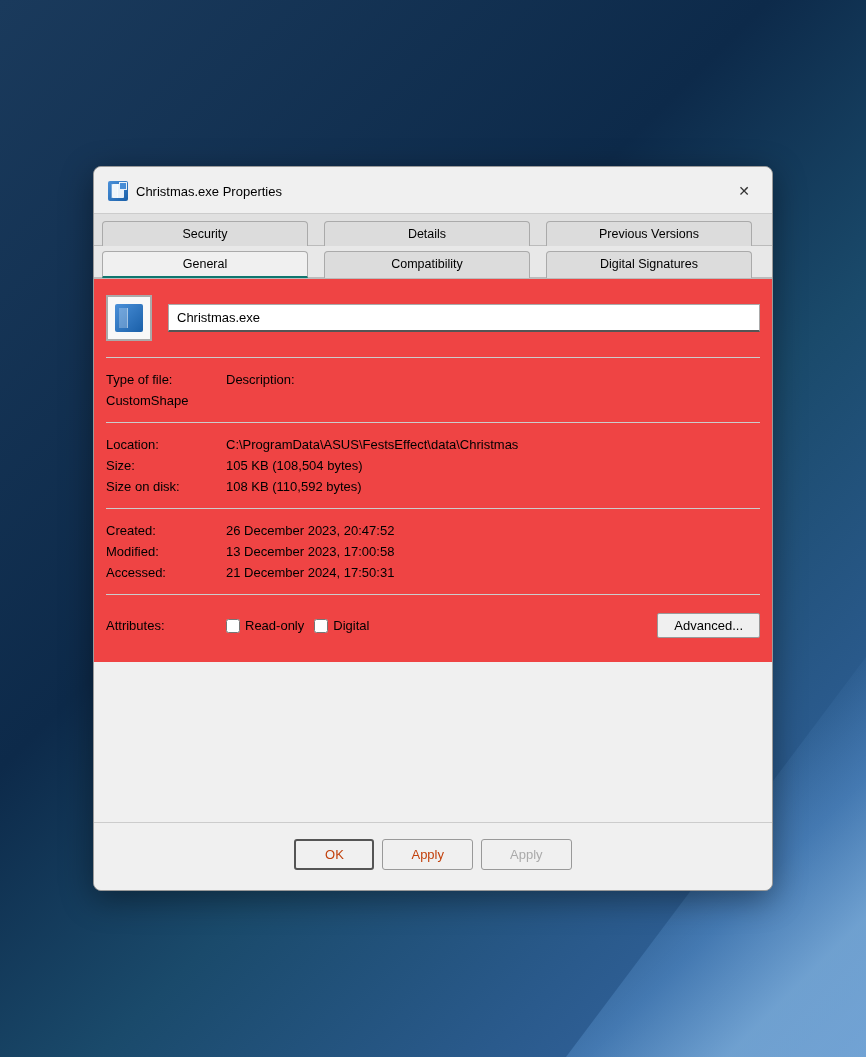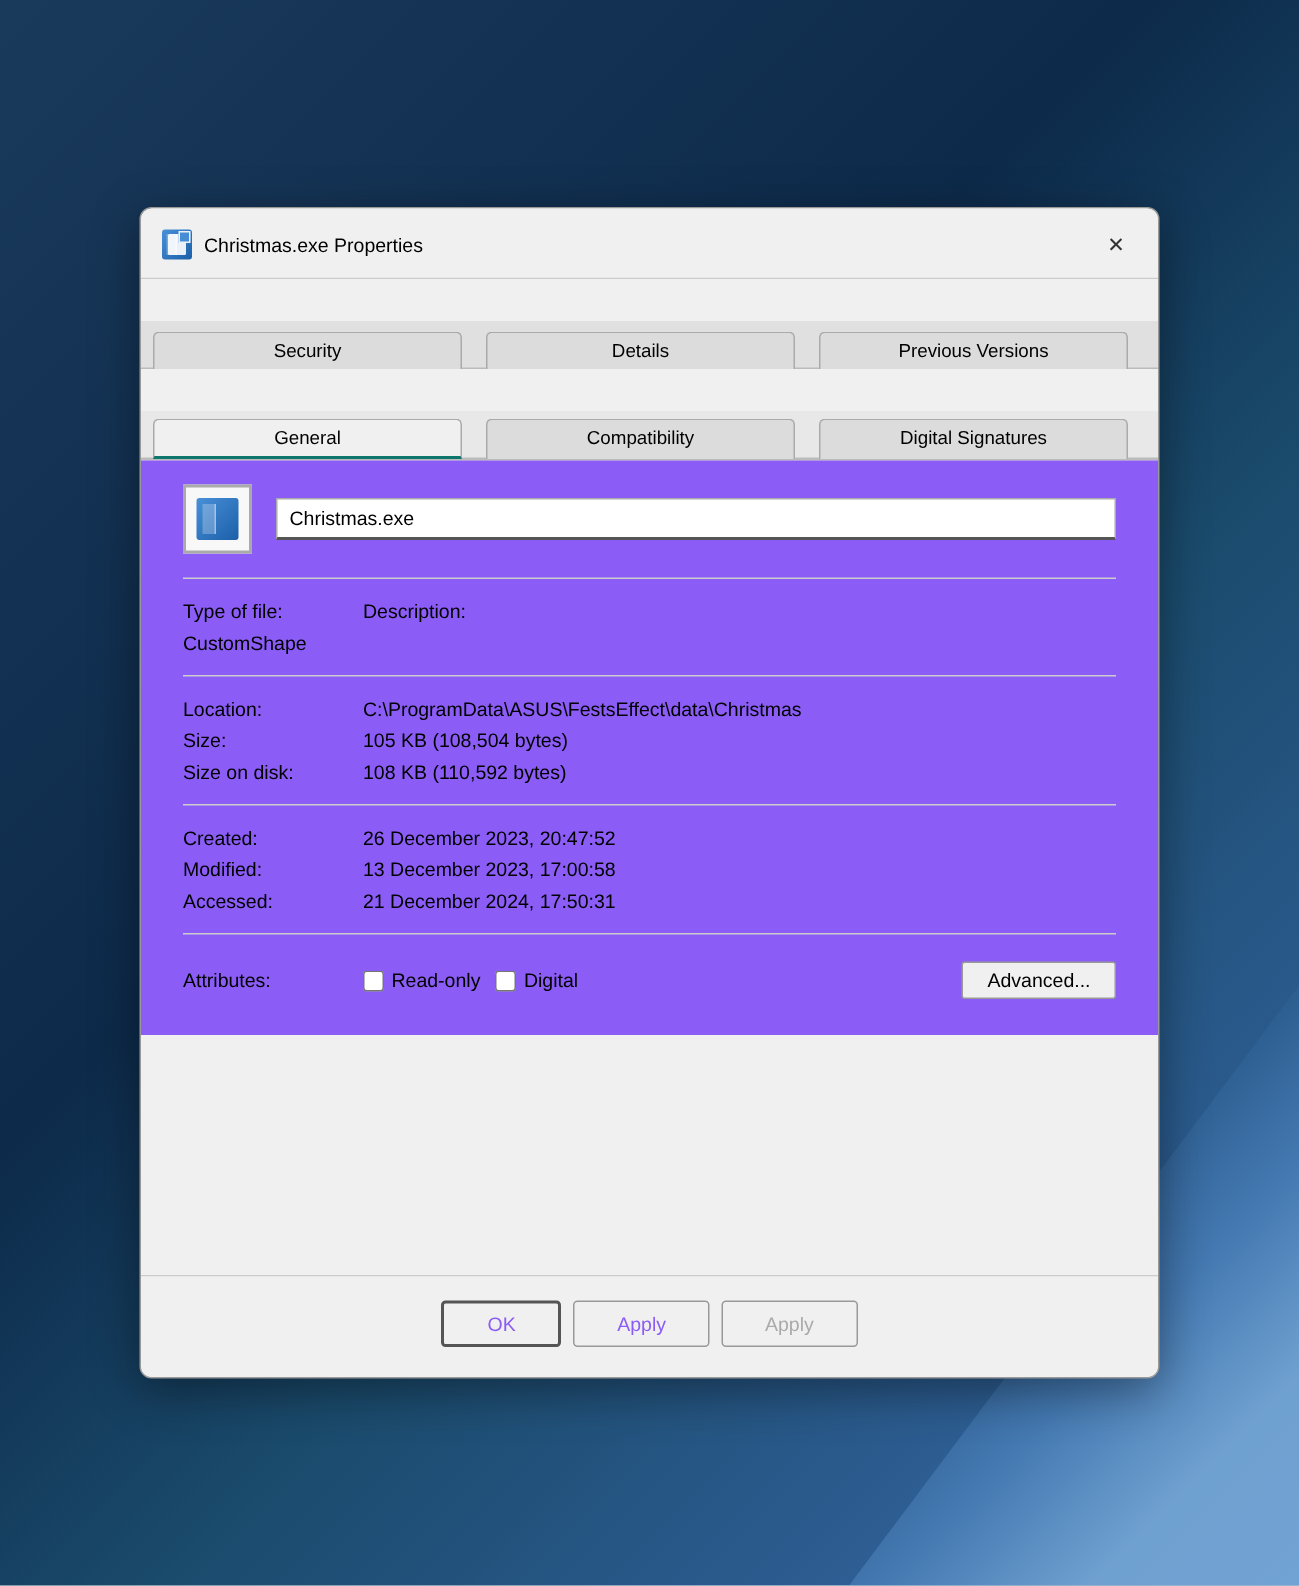--- a/index.html
+++ b/index.html
@@ -113,22 +113,22 @@
     }
 
     .tab-item.active {
       background: #f0f0f0;
       border-bottom: 2px solid #0f766e;
       z-index: 2;
     }
 
     
     .content {
-      padding: 16px 28px;
-      background: #8b5cf6;
+      padding: 16px 12px;
+      background: #ef4444;
     }
 
     .file-header {
       display: flex;
       align-items: center;
       gap: 16px;
       margin-bottom: 16px;
     }
 
     .file-icon {
@@ -239,21 +239,21 @@
       border-radius: 0 0 8px 8px;
     }
 
     .dialog-btn {
       padding: 6px 28px;
       border: 1px solid #999;
       border-radius: 3px;
       cursor: pointer;
       font-size: 13px;
       background: #f0f0f0;
-      color: #8b5cf6;
+      color: #c2410c;
       min-width: 80px;
       text-align: center;
     }
 
     .dialog-btn.disabled {
       color: #aaa;
       cursor: default;
       background: #f0f0f0;
     }
 
@@ -263,21 +263,20 @@
 
     .spacer-area {
       min-height: 160px;
       background: #f0f0f0;
     }
 
     .tabs-full-row {
       display: flex;
       padding: 4px 20px 0 8px;
       gap: 16px;
-      margin-top: 28px;
     }
   </style>
 </head>
 <body>
 
 <div class="dialog">
 
   <div class="title-bar">
     <div class="title-bar-left">
       <div class="title-icon">

